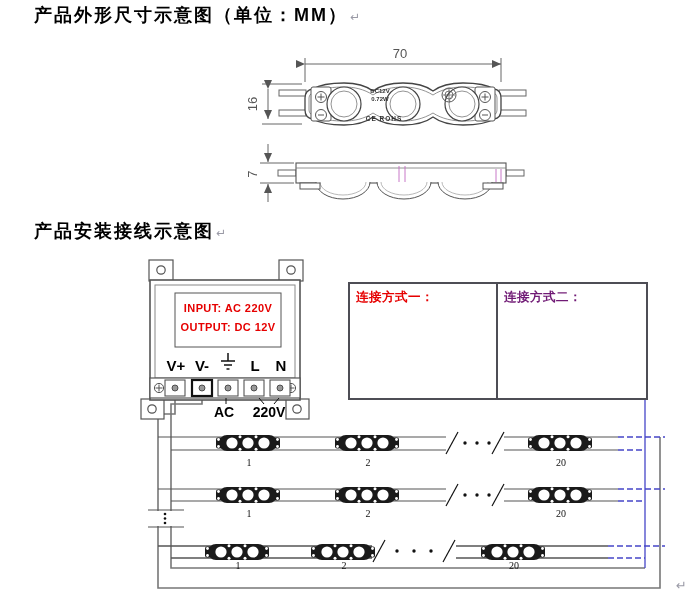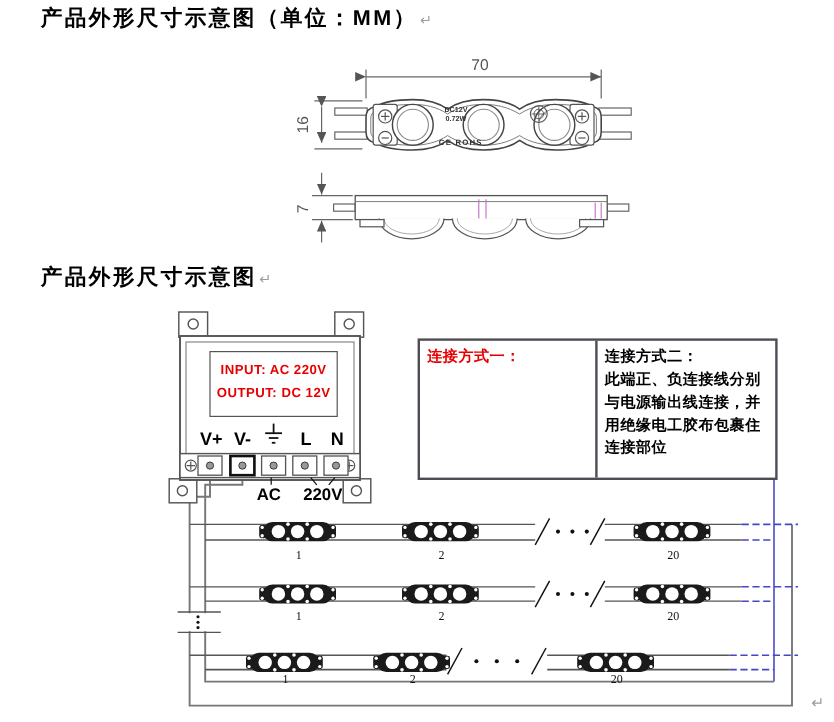--- a/index.html
+++ b/index.html
@@ -15,21 +15,21 @@
   .pilcrow{color:#9a9aa6;font-size:12px;font-weight:normal;letter-spacing:0;margin-left:2px;}
   svg{position:absolute;left:0;overflow:visible;}
   .note-box{
     position:absolute;left:320px;top:282px;width:300px;height:118px;
     border:2px solid #4d4d55;display:flex;box-sizing:border-box;background:#fff;z-index:3;
   }
   .note-cell{flex:0 0 50%;box-sizing:border-box;padding:4px 5px 0 6px;
     font-size:12.5px;font-weight:bold;line-height:19px;letter-spacing:.5px;}
   .note-cell.left{border-right:2px solid #4d4d55;}
   .note-red{color:#e60000;}
-  .note-blue{color:#000000;}
+  .note-blue{color:#701a75;}
   .bottom-pilcrow{position:absolute;left:648px;top:578px;color:#9a9aa6;font-size:13px;}
   text{font-family:"Liberation Sans","DejaVu Sans",sans-serif;}
   .dimtxt{fill:#555;font-size:13px;}
   .modprint{fill:#333;font-weight:bold;}
   .psred{fill:#e60000;font-weight:bold;font-size:11px;letter-spacing:.4px;}
   .term{fill:#000;font-weight:bold;font-size:15px;}
   .sub{fill:#000;font-weight:bold;font-size:14px;}
   .numlbl{fill:#111;font-size:10px;font-family:"Liberation Serif","DejaVu Serif",serif;}
 </style>
 </head>
@@ -135,21 +135,21 @@
 
     <g stroke="#666" stroke-width="1">
       <line x1="266" y1="163" x2="232" y2="163"></line>
       <line x1="266" y1="183" x2="232" y2="183"></line>
       <line x1="240" y1="144" x2="240" y2="162" marker-end="url(#ah)"></line>
       <line x1="240" y1="202" x2="240" y2="184" marker-end="url(#ah)"></line>
       <text class="dimtxt" x="229" y="174" text-anchor="middle" stroke="none" transform="rotate(-90 229 174)">7</text>
     </g>
   </svg>
 
-  <div class="doc-title" style="top:219px;"><span>产品外形尺寸示意图</span><span class="pilcrow">↵</span></div>
+  <div class="doc-title" style="top:219px;"><span>产品安装接线示意图</span><span class="pilcrow">↵</span></div>
 
   <svg width="695" height="357" viewBox="0 245 695 357" style="top:245px;">
     <defs>
       <g id="led-module">
         <rect x="0" y="2.5" width="6" height="11" rx="2" fill="#1a1a1a"></rect>
         <rect x="58" y="2.5" width="6" height="11" rx="2" fill="#1a1a1a"></rect>
         <rect x="3" y="0" width="58" height="16" rx="8" fill="#1a1a1a"></rect>
         <circle cx="2.5" cy="4.5" r="1.4" fill="#fff"></circle>
           <circle cx="2.5" cy="11.5" r="1.4" fill="#fff"></circle>
         <circle cx="61.5" cy="4.5" r="1.4" fill="#fff"></circle>
@@ -318,18 +318,17 @@
       <text class="sub" x="241" y="417" text-anchor="middle">220V</text>
     </g>
   </svg>
 
   <div class="note-box">
     <div class="note-cell left note-red">
       <div>连接方式一：</div>
     </div>
     <div class="note-cell note-blue">
       <div>连接方式二：</div>
-      <div>此端正、负连接线分别与电源输出线连接，并用绝缘电工胶布包裹住连接部位</div>
     </div>
   </div>
 
   <div class="bottom-pilcrow">↵</div>
 </div>
 
 </body></html>

